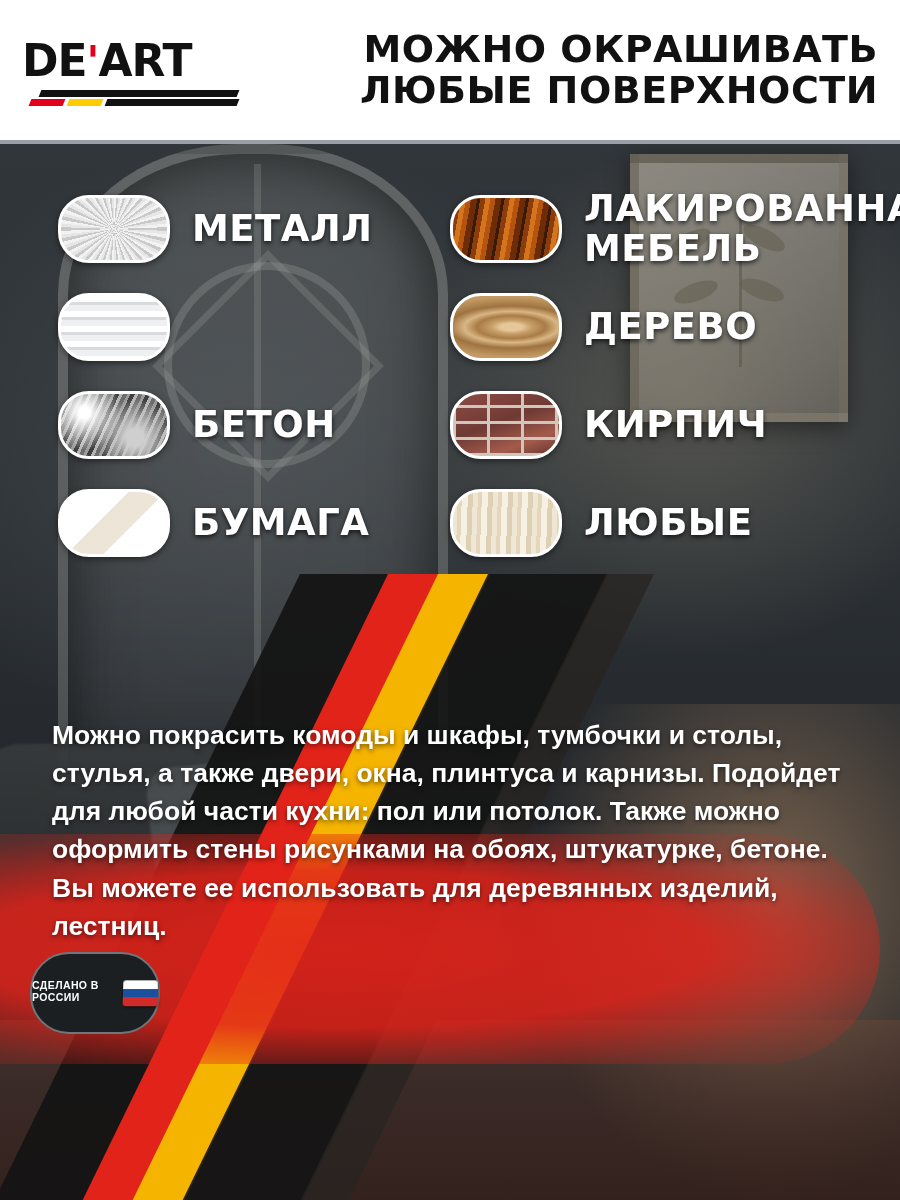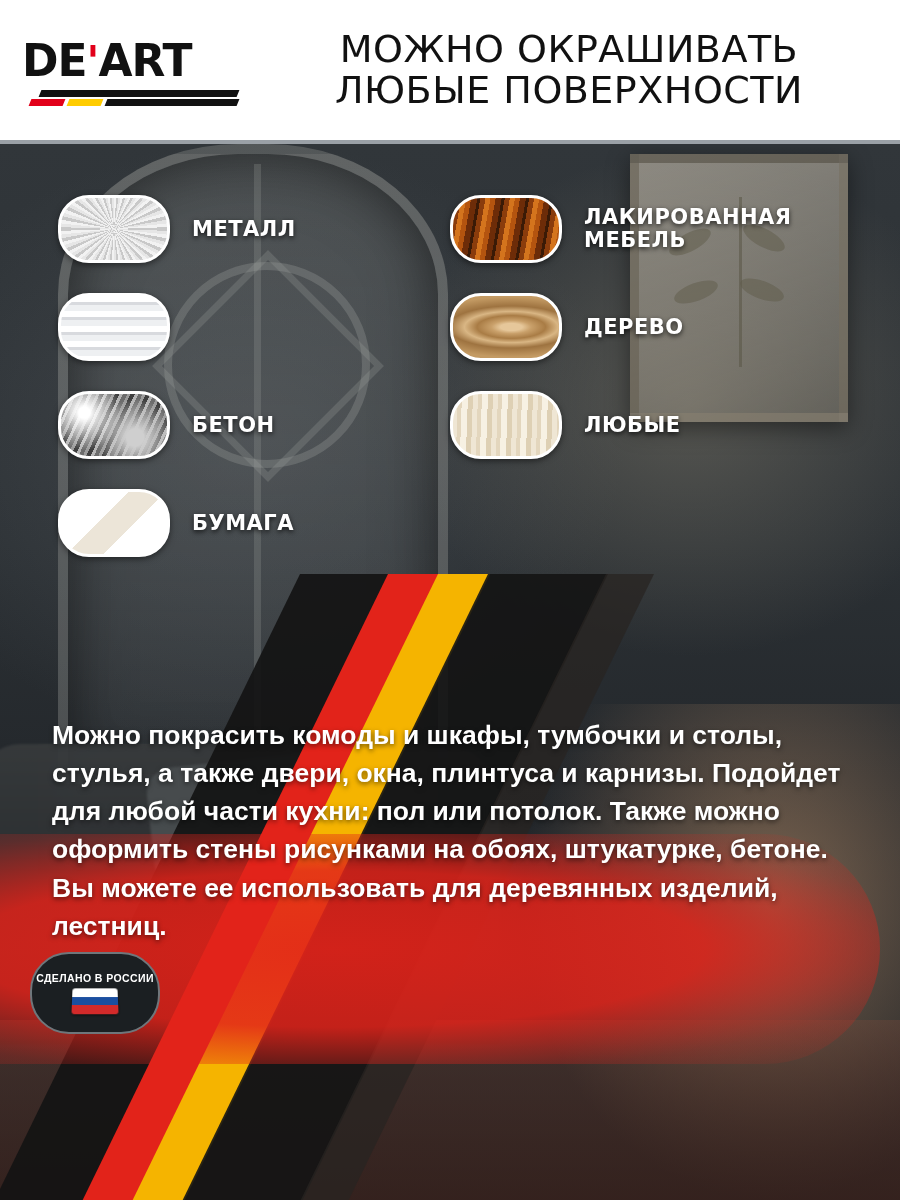--- a/index.html
+++ b/index.html
@@ -60,23 +60,23 @@
     height: 7px;
     transform: skewX(-22deg);
   }
   .bar-black-top { left: 18px; top: 0; width: 198px; background: #111111; }
   .bar-red { left: 8px; top: 9px; width: 34px; background: #e2001a; }
   .bar-yellow { left: 46px; top: 9px; width: 34px; background: #ffcc00; }
   .bar-black-bot { left: 84px; top: 9px; width: 132px; background: #111111; }
 
   .header-title {
     flex: 1;
-    text-align: center;
+    text-align: right;
     font-family: "DejaVu Sans", sans-serif;
-    font-weight: normal;
+    font-weight: bold;
     font-size: 38px;
     line-height: 1.08;
     letter-spacing: 0.5px;
     color: #111111;
     padding-left: 6px;
   }
   .header-rule {
     position: absolute;
     left: 0; top: 140px;
     width: 900px;
@@ -239,21 +239,21 @@
     border-radius: 31px;
     border: 3px solid #ffffff;
     box-shadow: 0 2px 6px rgba(0,0,0,0.5);
     overflow: hidden;
     position: relative;
   }
   .item-label {
     margin-left: 22px;
     font-family: "DejaVu Sans", sans-serif;
     font-weight: bold;
-    font-size: 21px;
+    font-size: 37px;
     line-height: 1.08;
     color: #ffffff;
     letter-spacing: 0.5px;
     text-shadow: 0 2px 5px rgba(0,0,0,0.75);
   }
   .item-label.two-line { max-width: 270px; }
 
   
   .sw-metal {
     background:
@@ -310,21 +310,20 @@
   
   .badge {
     position: absolute;
     left: 30px; top: 952px;
     width: 126px; height: 78px;
     border-radius: 39px;
     background: #1b1f22;
     border: 2px solid #6f767b;
     z-index: 25;
     display: flex;
-    flex-direction: column;
     align-items: center;
     justify-content: center;
   }
   .badge-text {
     font-family: "Liberation Sans", sans-serif;
     font-size: 10.5px;
     font-weight: bold;
     color: #ffffff;
     letter-spacing: 0.4px;
     margin-bottom: 4px;
@@ -414,20 +413,24 @@
     <div class="col right">
       <div class="item">
         <div class="swatch sw-lacquer"></div>
         <div class="item-label two-line">ЛАКИРОВАННАЯ МЕБЕЛЬ</div>
       </div>
       <div class="item">
         <div class="swatch sw-wood"></div>
         <div class="item-label">ДЕРЕВО</div>
       </div>
       <div class="item">
+        <div class="swatch sw-brick"></div>
+        <div class="item-label">КИРПИЧ</div>
+      </div>
+      <div class="item">
         <div class="swatch sw-ldsp"></div>
         <div class="item-label">ЛЮБЫЕ</div>
       </div>
     </div>
   </div>
 
   <div class="blurb">Можно покрасить комоды и шкафы, тумбочки и столы, стулья, а также двери, окна, плинтуса и карнизы. Подойдет для любой части кухни: пол или потолок. Также можно оформить стены рисунками на обоях, штукатурке, бетоне. Вы можете ее использовать для деревянных изделий, лестниц.</div>
 
   <div class="badge">
     <div class="badge-text">СДЕЛАНО В РОССИИ</div>

